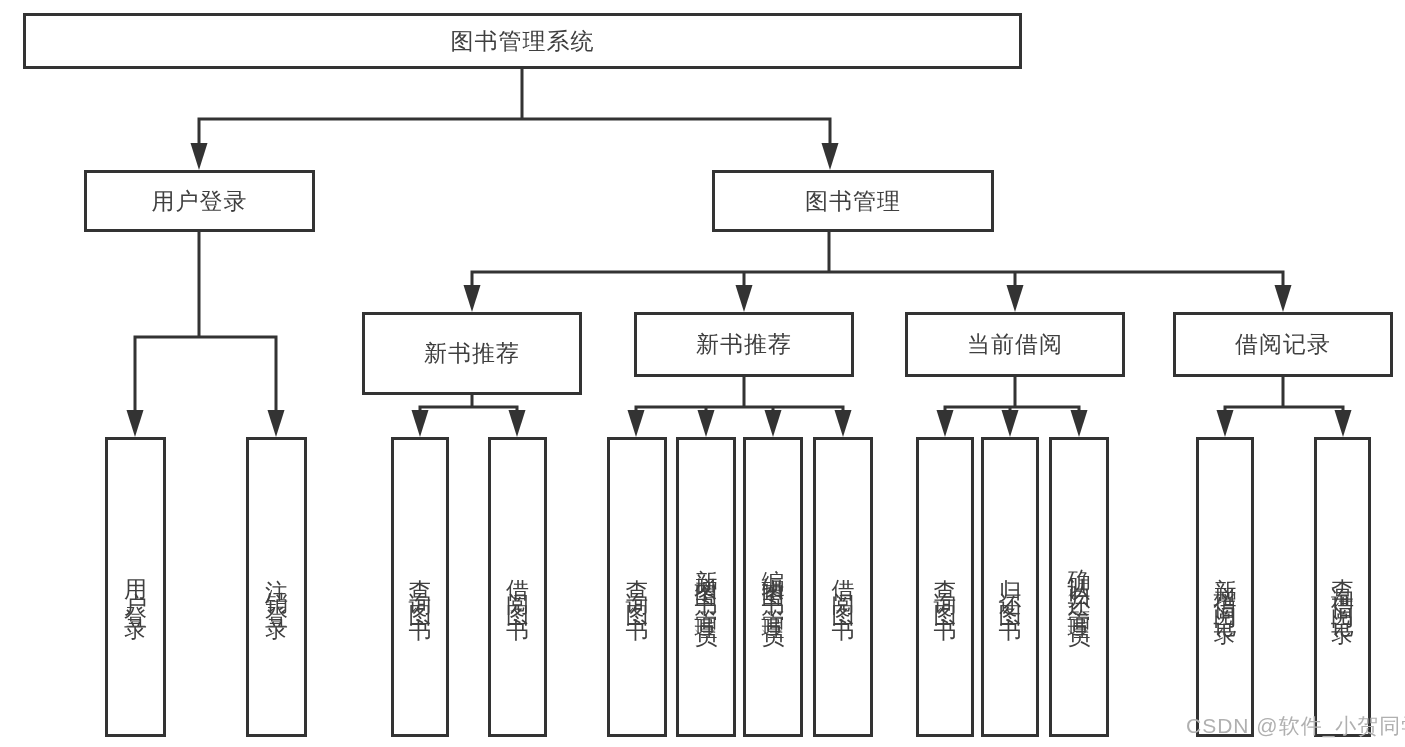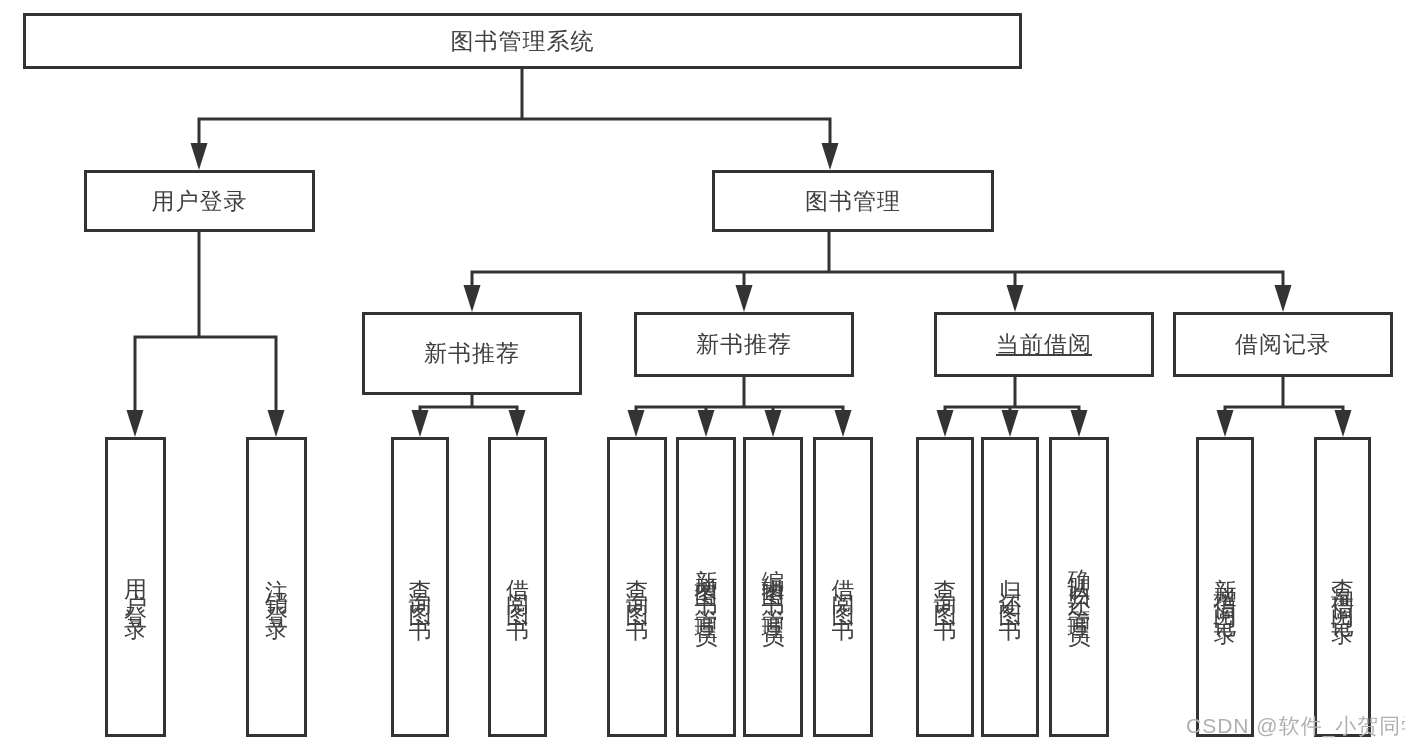--- a/index.html
+++ b/index.html
@@ -80,21 +80,21 @@
     </g>
   </svg>
 
   <div class="box hl" style="left:23px;top:13px;width:999px;height:56px;">图书管理系统</div>
 
   <div class="box hl" style="left:84px;top:170px;width:231px;height:62px;">用户登录</div>
   <div class="box hl" style="left:712px;top:170px;width:282px;height:62px;">图书管理</div>
 
   <div class="box hl" style="left:362px;top:312px;width:220px;height:83px;">新书推荐</div>
   <div class="box hl" style="left:634px;top:312px;width:220px;height:65px;">新书推荐</div>
-  <div class="box hl" style="left:934px;top:312px;width:220px;height:65px;text-decoration:underline;">当前借阅</div>
+  <div class="box hl" style="left:905px;top:312px;width:220px;height:65px;">当前借阅</div>
   <div class="box hl" style="left:1173px;top:312px;width:220px;height:65px;">借阅记录</div>
 
   <div class="box vl" style="left:105px;top:437px;width:61px;height:300px;">
     <span>用户登录</span>
   </div>
   <div class="box vl" style="left:246px;top:437px;width:61px;height:300px;">
     <span>注销登录</span>
   </div>
 
   <div class="box vl" style="left:391px;top:437px;width:58px;height:300px;">

